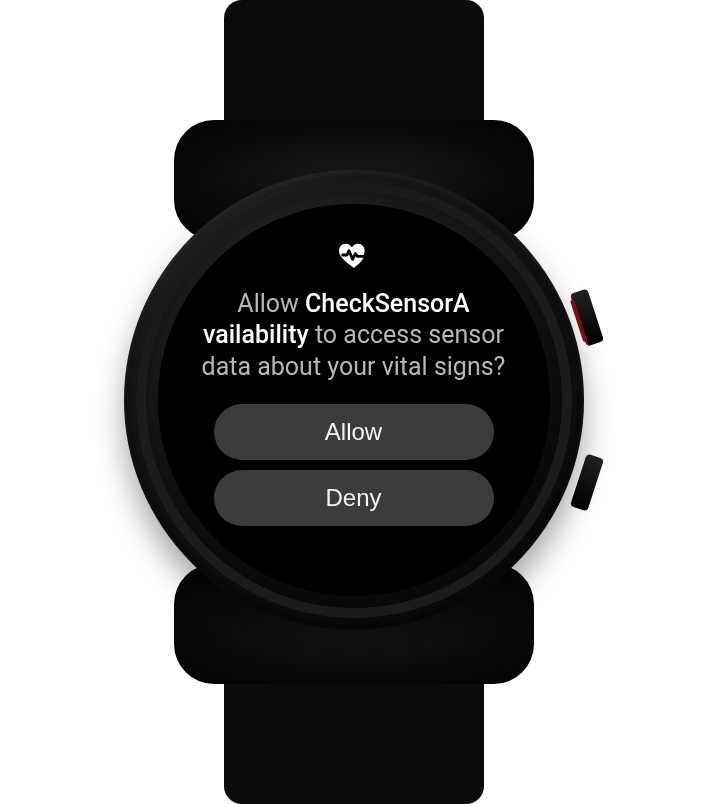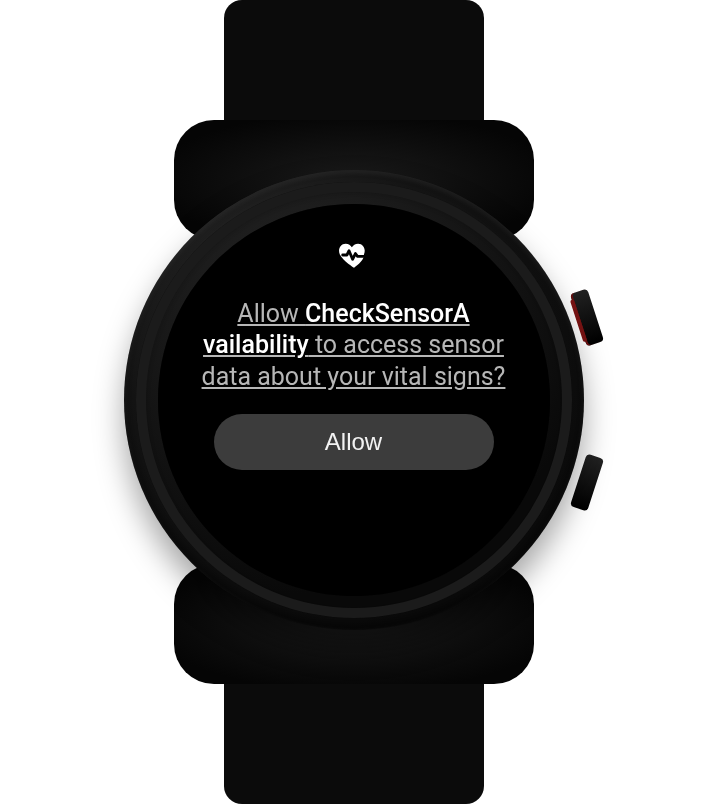--- a/index.html
+++ b/index.html
@@ -103,28 +103,27 @@
     box-shadow: inset 0 0 20px rgba(0,0,0,.9);
   }
 
   .icon-holder{
     margin-top: 34px;
     color:#ffffff;
   }
   .icon-holder svg{ width:34px; height:34px; display:block; }
 
   .prompt {
-    margin-top: 26px;
+    margin-top: 16px;
     padding: 0 36px;
     text-align: center;
     font-size: 25px;
     line-height: 1.25;
     color: #b7b7b7;
     font-weight: 400;
-    text-decoration: underline;
   }
   .prompt .appname{
     color:#ffffff;
     font-weight:500;
   }
 
   .buttons {
     margin-top: 22px;
     width: 100%;
     display:flex;
@@ -169,16 +168,17 @@
       </svg>
     </div>
 
     <div class="prompt">
       <span>Allow </span><span class="appname">CheckSensorA</span><br>
       <span class="appname">vailability</span><span> to access sensor data about your vital signs?</span>
     </div>
 
     <div class="buttons">
       <button class="pill">Allow</button>
+      <button class="pill">Deny</button>
     </div>
 
   </div>
 </div>
 
 </body></html>

